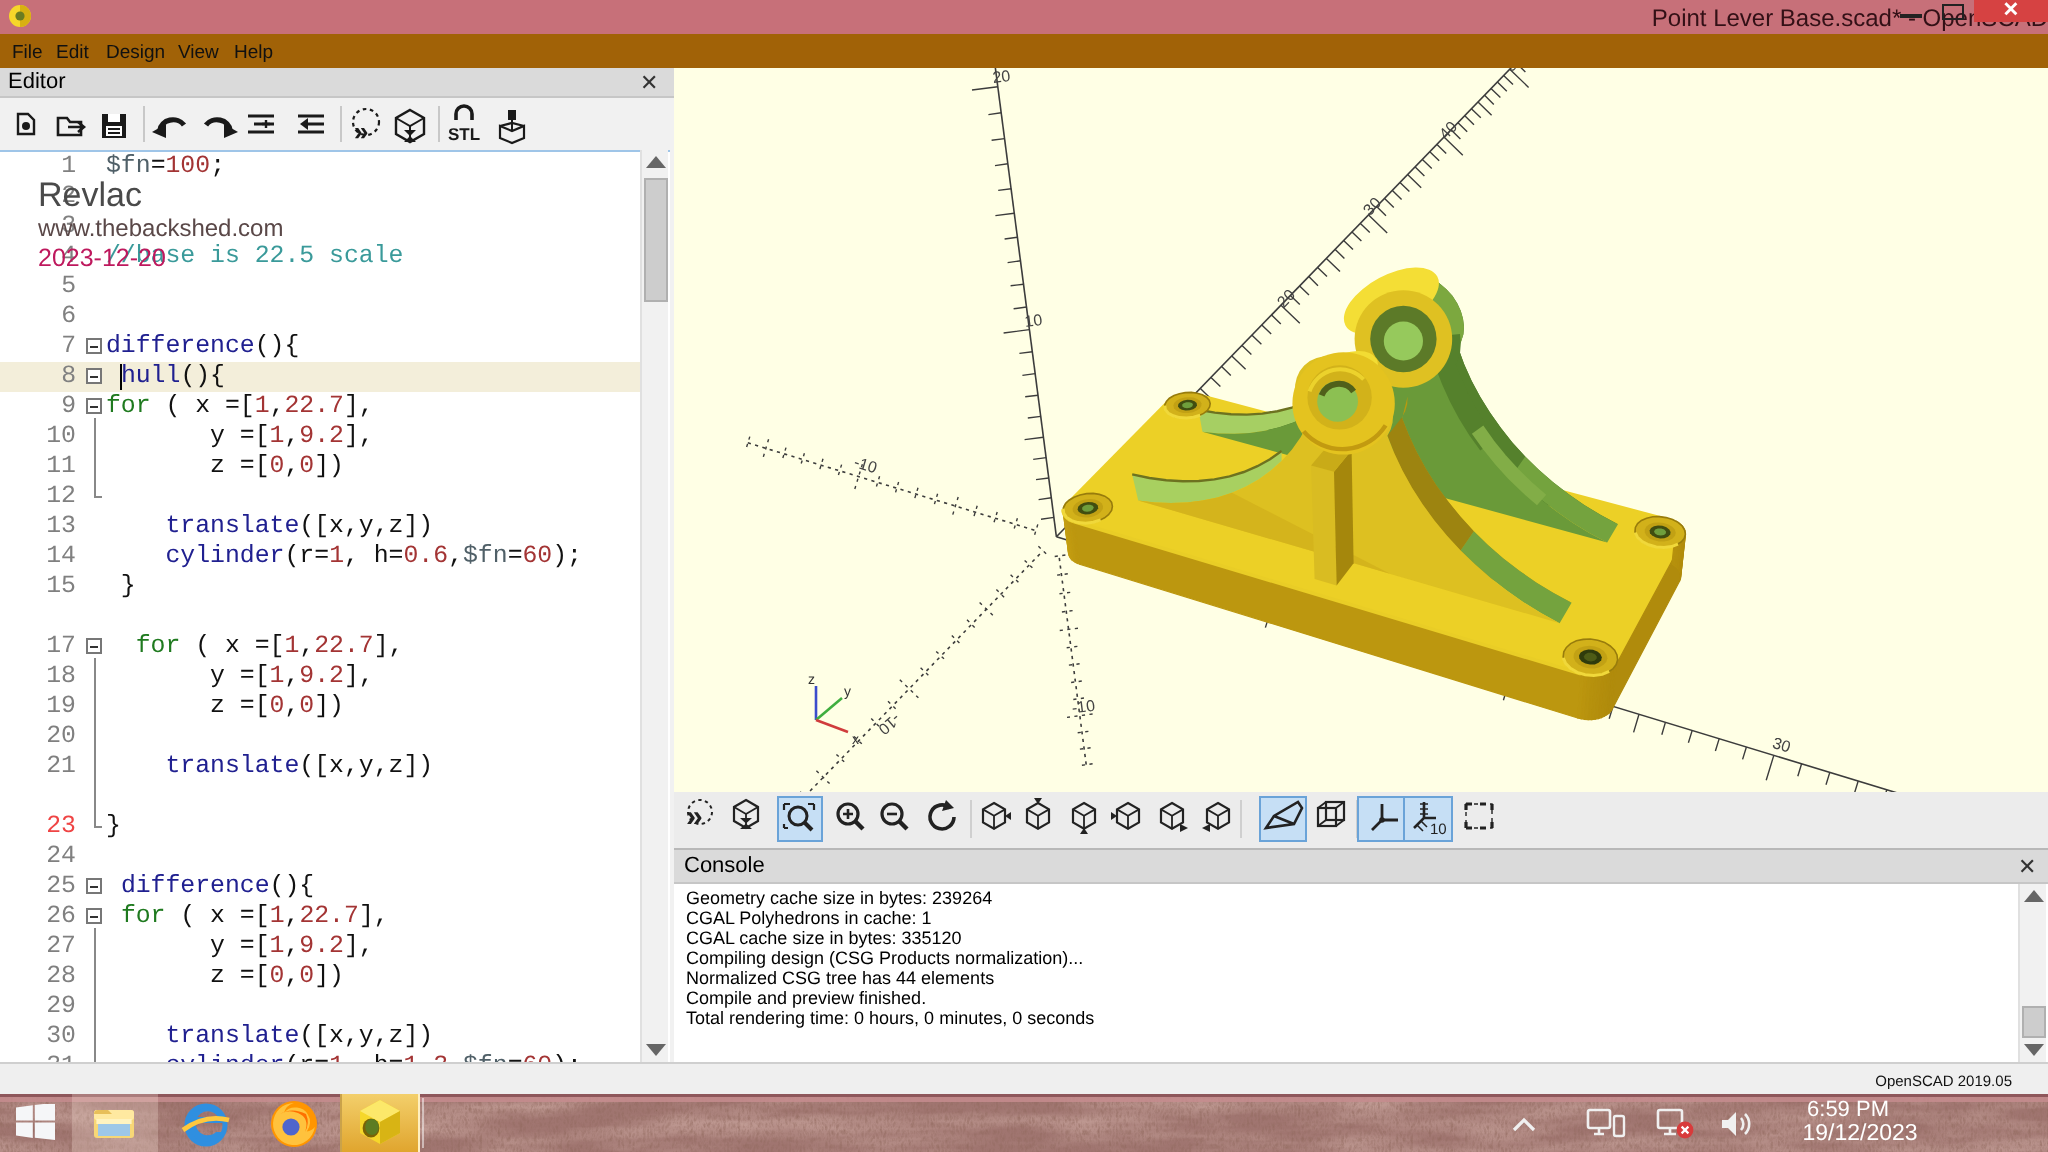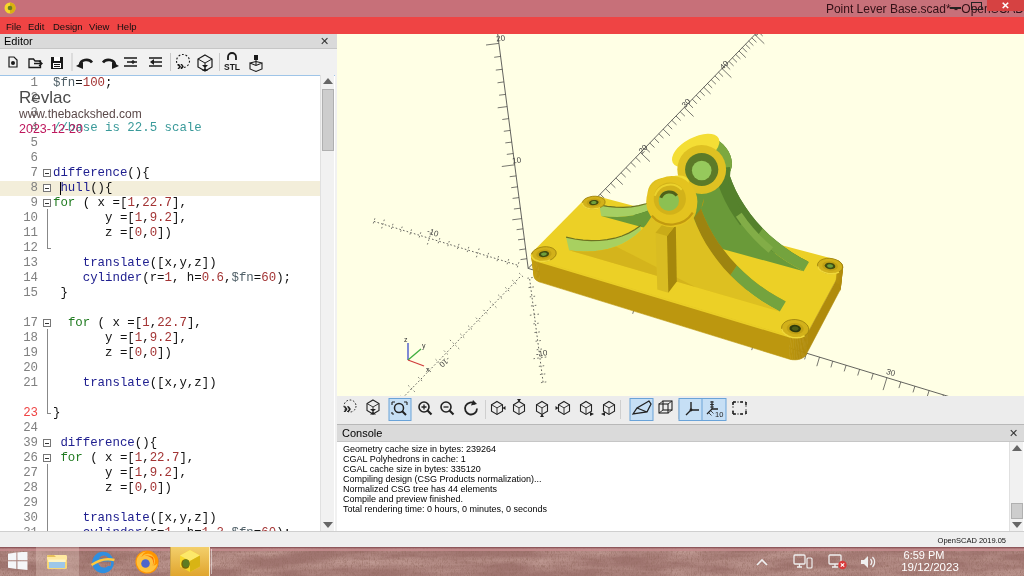--- a/index.html
+++ b/index.html
@@ -10,21 +10,21 @@
       <circle cx="6" cy="6" r="5.5" fill="#f6d72a"></circle>
       <path d="M6,0.5 a5.5,5.5 0 0 1 0,11 z" fill="#d8b012"></path>
       <circle cx="6" cy="6" r="2.3" fill="#6b7c22"></circle>
     </svg>
  <div style="position:absolute;left:0;top:2px;width:100%;text-align:right;font:12px 'Liberation Sans',sans-serif;color:#331016">Point Lever Base.scad* - OpenSCAD</div>
  <div style="position:absolute;left:950px;top:7px;width:11px;height:2px;background:#222"></div>
  <div style="position:absolute;left:971px;top:1.5px;width:11px;height:8px;border:1.5px solid #222"></div>
  <div style="position:absolute;left:987px;top:0;width:37px;height:11px;background:#d64242;color:#fff;text-align:center;font:bold 10px 'Liberation Sans',sans-serif;line-height:11px">✕</div>
 </div>
 
-<div style="position:absolute;left:0;top:17px;width:1024px;height:17px;background:#ef4444;font:9.5px 'Liberation Sans',sans-serif;color:#111">
+<div style="position:absolute;left:0;top:17px;width:1024px;height:17px;background:#a16207;font:9.5px 'Liberation Sans',sans-serif;color:#111">
  <span style="position:absolute;left:6px;top:4px">File</span>
  <span style="position:absolute;left:28px;top:4px">Edit</span>
  <span style="position:absolute;left:53px;top:4px">Design</span>
  <span style="position:absolute;left:89px;top:4px">View</span>
  <span style="position:absolute;left:117px;top:4px">Help</span>
 </div>
 
 <div style="position:absolute;left:0;top:34px;width:337px;height:497px;background:#f1f1f1">
  <div style="position:absolute;left:0;top:0;width:337px;height:15px;background:#dadada;border-bottom:1px solid #c6c6c6">
   <span style="position:absolute;left:4px;top:1px;font:11px 'Liberation Sans',sans-serif;color:#000">Editor</span>
@@ -151,21 +151,21 @@
       </div>
       <div style="position:absolute;left:0;top:330px;width:334px;height:15px">
         <span style="position:absolute;right:296px;top:0;color:#ef4444;font:12.4px 'Liberation Mono',monospace">23</span>
         <span style="position:absolute;left:53px;top:0;white-space:pre;font:12.4px 'Liberation Mono',monospace;color:#111">}</span>
       </div>
       <div style="position:absolute;left:0;top:345px;width:334px;height:15px">
         <span style="position:absolute;right:296px;top:0;color:#808080;font:12.4px 'Liberation Mono',monospace">24</span>
         <span style="position:absolute;left:53px;top:0;white-space:pre;font:12.4px 'Liberation Mono',monospace;color:#111"></span>
       </div>
       <div style="position:absolute;left:0;top:360px;width:334px;height:15px">
-        <span style="position:absolute;right:296px;top:0;color:#808080;font:12.4px 'Liberation Mono',monospace">39</span>
+        <span style="position:absolute;right:296px;top:0;color:#808080;font:12.4px 'Liberation Mono',monospace">25</span>
         <span style="position:absolute;left:53px;top:0;white-space:pre;font:12.4px 'Liberation Mono',monospace;color:#111"> <k>difference</k>(){</span>
       </div>
       <div style="position:absolute;left:0;top:375px;width:334px;height:15px">
         <span style="position:absolute;right:296px;top:0;color:#808080;font:12.4px 'Liberation Mono',monospace">26</span>
         <span style="position:absolute;left:53px;top:0;white-space:pre;font:12.4px 'Liberation Mono',monospace;color:#111"> <g>for</g> ( x =[<b>1</b>,<b>22.7</b>],</span>
       </div>
       <div style="position:absolute;left:0;top:390px;width:334px;height:15px">
         <span style="position:absolute;right:296px;top:0;color:#808080;font:12.4px 'Liberation Mono',monospace">27</span>
         <span style="position:absolute;left:53px;top:0;white-space:pre;font:12.4px 'Liberation Mono',monospace;color:#111">       y =[<b>1</b>,<b>9.2</b>],</span>
       </div>

